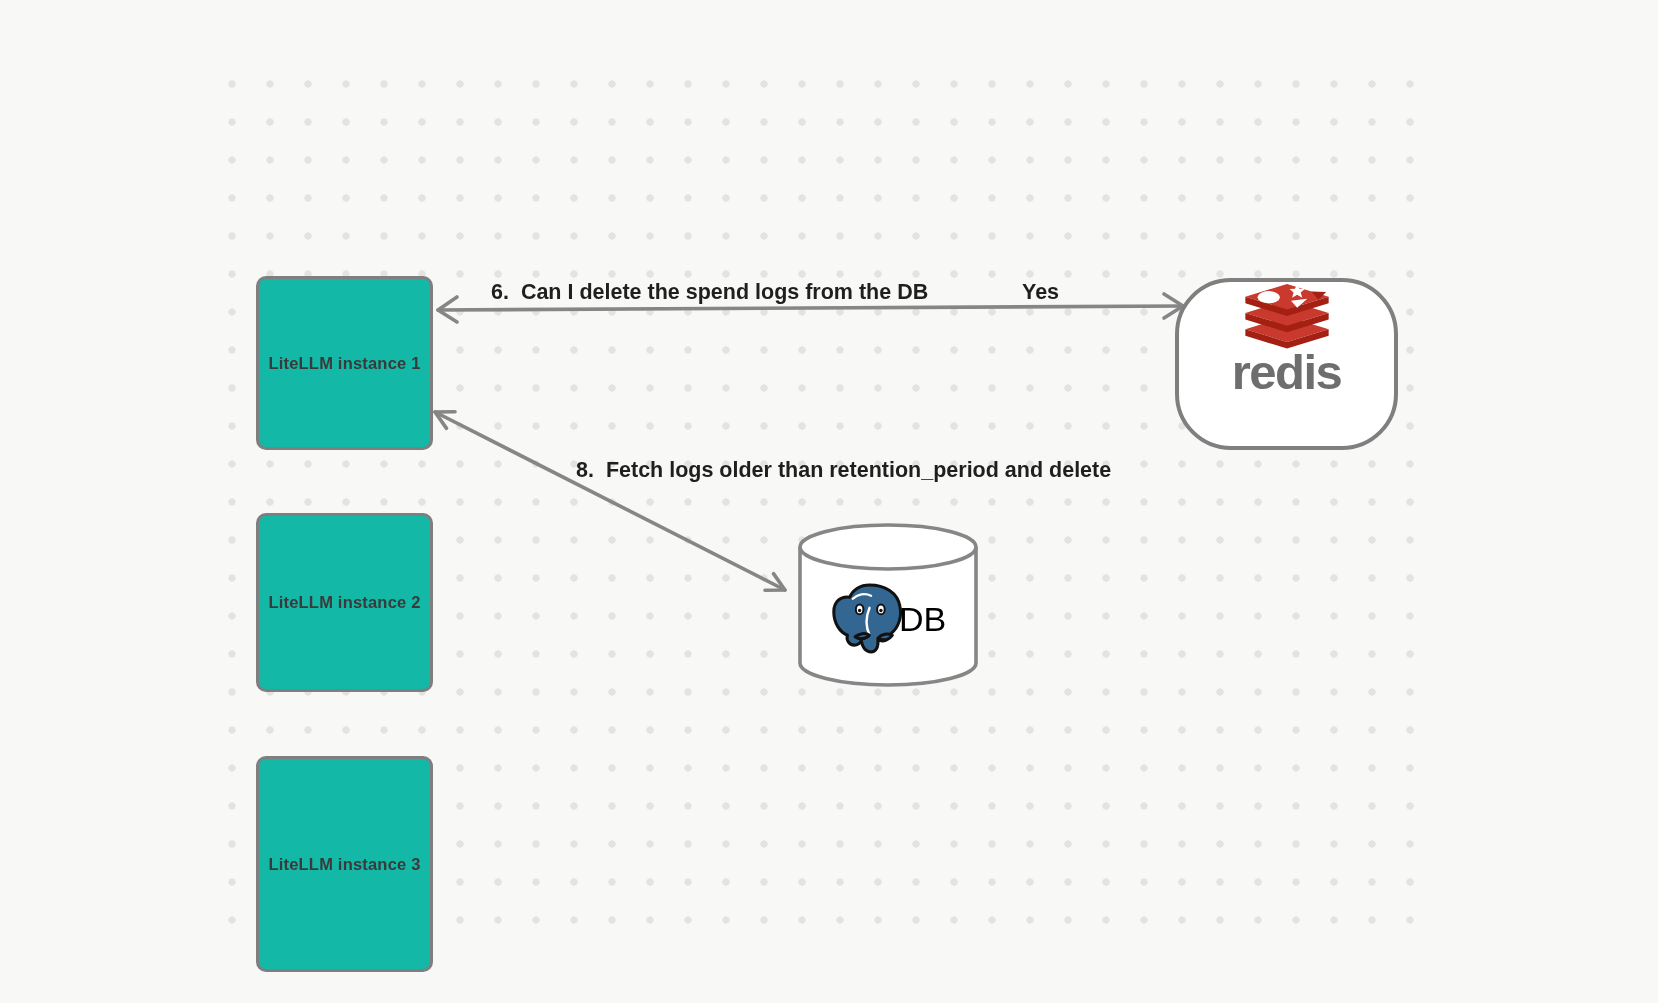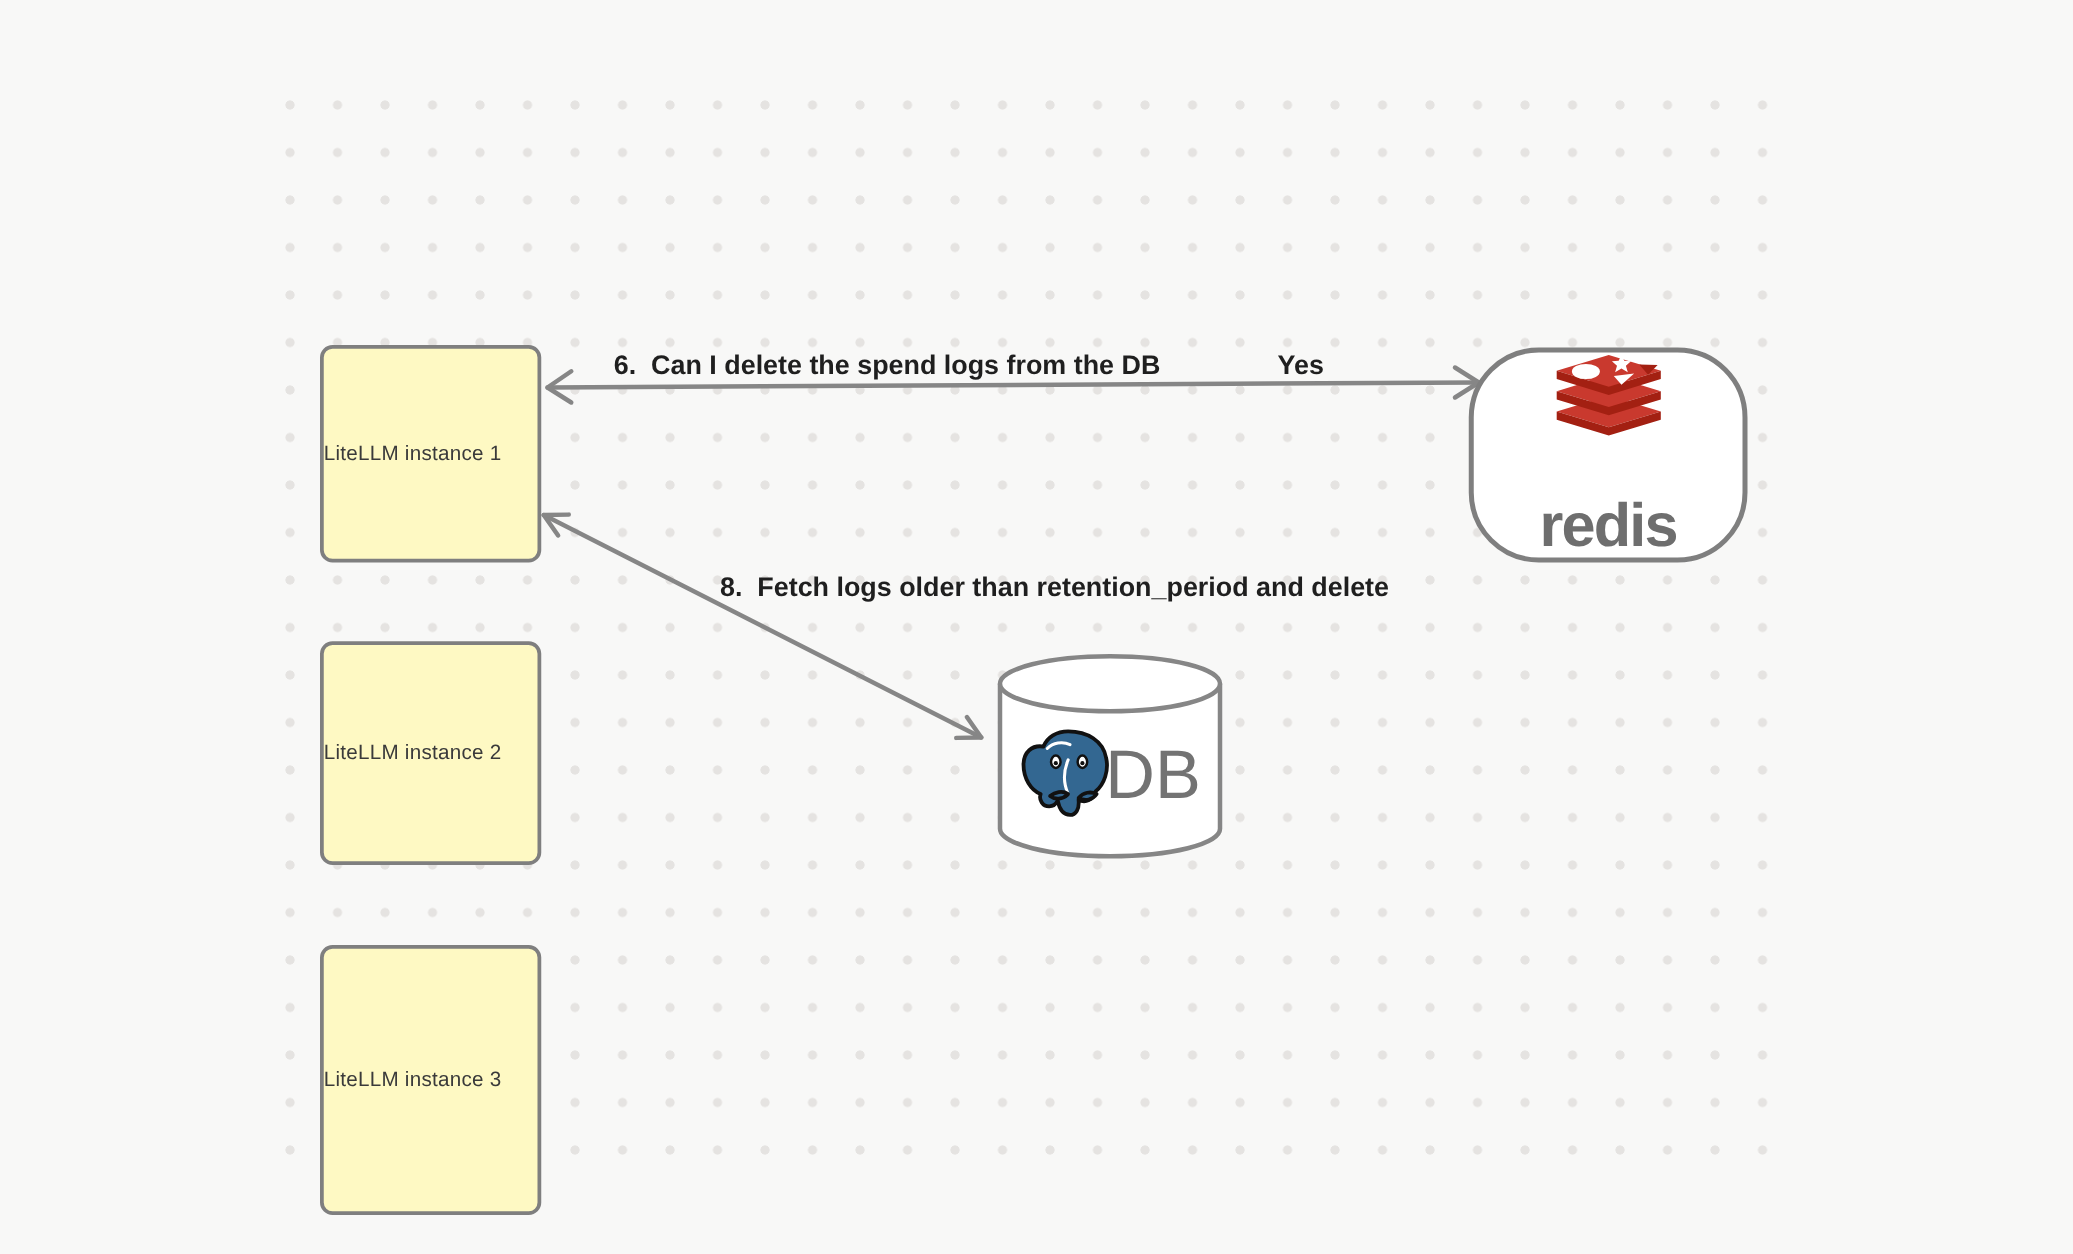--- a/index.html
+++ b/index.html
@@ -9,51 +9,51 @@
     font-family:"Liberation Sans", sans-serif;
   }
   .dot-grid{
     position:absolute;left:213px;top:65px;width:1216px;height:874px;
     background-image:radial-gradient(circle, #e5e3e1 3.4px, rgba(0,0,0,0) 3.9px);
     background-size:38px 38px;
     pointer-events:none;
   }
   .node-box{
     position:absolute;box-sizing:border-box;
-    background:#fef9c3;border:3.5px solid #7f7f7f;border-radius:10px;
-    display:flex;align-items:center;justify-content:flex-start;
+    background:#14b8a6;border:3.5px solid #7f7f7f;border-radius:10px;
+    display:flex;align-items:center;justify-content:center;font-weight:bold;
   }
   .node-box .box-label{
     font-size:16.5px;color:#3a3a3a;letter-spacing:.2px;
   }
   #box-1{left:256px;top:276px;width:177px;height:174px;}
   #box-2{left:256px;top:513px;width:177px;height:179px;}
   #box-3{left:256px;top:756px;width:177px;height:216px;}
 
   .redis-node{
     position:absolute;box-sizing:border-box;
     left:1175px;top:278px;width:223px;height:172px;
     background:#ffffff;border:4px solid #7f7f7f;border-radius:56px;
-    display:flex;flex-direction:column;align-items:center;justify-content:space-between;
+    display:flex;flex-direction:column;align-items:center;justify-content:flex-start;
   }
   .redis-cube{width:86px;height:65px;margin-top:2px;}
   .redis-wordmark{
     font-size:49px;font-weight:700;color:#6e6e6e;
     letter-spacing:-1.5px;line-height:1;margin-top:-1px;
   }
 
   .db-node{position:absolute;left:796px;top:521px;width:184px;height:168px;}
   .db-cyl{position:absolute;left:0;top:0;}
   .db-content{
     position:absolute;left:10px;top:54px;width:164px;height:84px;
     display:flex;align-items:center;justify-content:center;
   }
   .pg-elephant{width:76px;height:78px;flex:none;}
   .db-label{
-    font-size:55px;color:#737373;line-height:1;margin-left:-7px;margin-top:4px;
+    font-size:34px;color:#000000;line-height:1;margin-left:-7px;margin-top:4px;
     font-weight:500;
   }
 
   .edge-svg{position:absolute;overflow:visible;}
   .edge-svg path{stroke:#868686;stroke-width:3.6;fill:none;stroke-linecap:round;stroke-linejoin:round;}
 
   .edge-label{
     position:absolute;font-weight:700;font-size:21.5px;color:#1f1f1f;
     white-space:pre;line-height:26px;
   }

